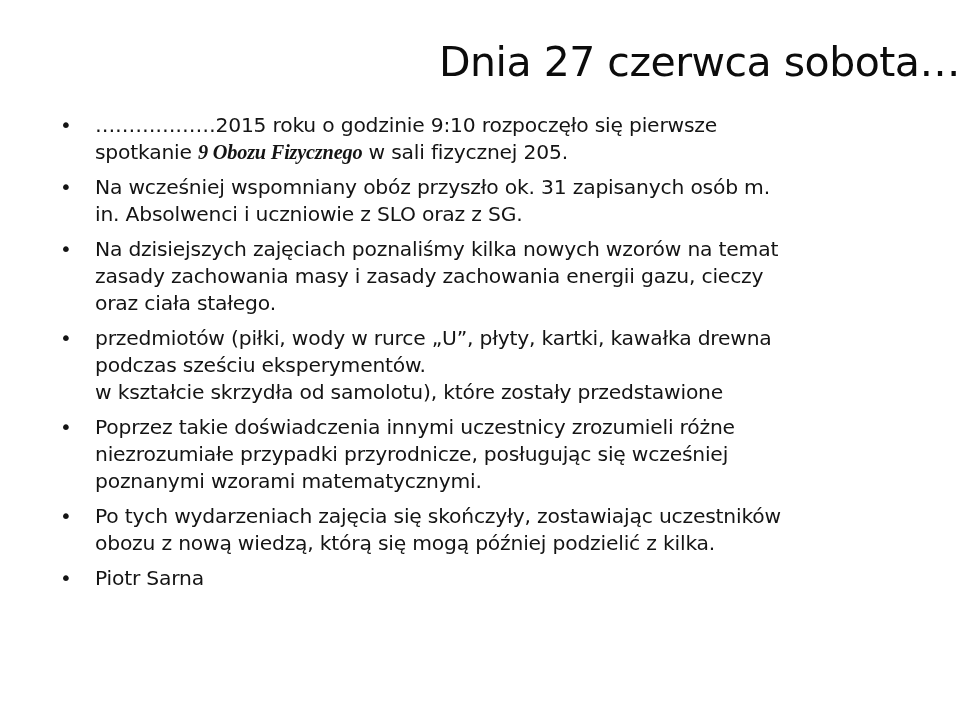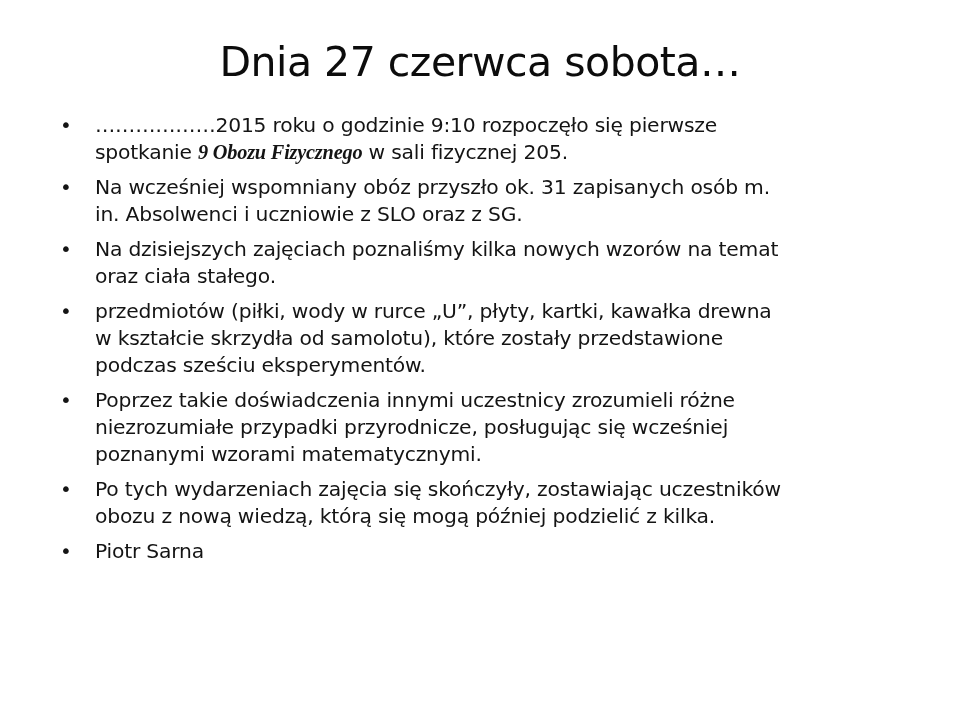--- a/index.html
+++ b/index.html
@@ -20,21 +20,21 @@
       left: 0; top: 0;
       width: 960px;
       height: 720px;
       background: #ffffff;
     }
     .title {
       position: absolute;
       left: 0;
       top: 30px;
       width: 960px;
-      text-align: center;
+      text-align: right;
       font-size: 41px;
       line-height: 64px;
       letter-spacing: -0.5px;
       font-weight: normal;
       margin: 0;
       color: #0c0c0c;
     }
     .bullets {
       position: absolute;
       left: 0;
@@ -87,28 +87,29 @@
 
     <li class="bullet-item">
       <span class="bullet-dot">•</span>
       <span class="line">Na wcześniej wspomniany obóz przyszło ok. 31 zapisanych osób m.</span>
       <span class="line">in. Absolwenci i uczniowie z SLO oraz z SG.</span>
     </li>
 
     <li class="bullet-item">
       <span class="bullet-dot">•</span>
       <span class="line">Na dzisiejszych zajęciach poznaliśmy kilka nowych wzorów na temat</span>
+      <span class="line">zasady zachowania masy i zasady zachowania energii gazu, cieczy</span>
       <span class="line">oraz ciała stałego.</span>
     </li>
 
     <li class="bullet-item">
       <span class="bullet-dot">•</span>
       <span class="line">przedmiotów (piłki, wody w rurce „U”, płyty, kartki, kawałka drewna</span>
+      <span class="line">podczas sześciu eksperymentów.</span>
       <span class="line">w kształcie skrzydła od samolotu), które zostały przedstawione</span>
-      <span class="line">podczas sześciu eksperymentów.</span>
     </li>
 
     <li class="bullet-item">
       <span class="bullet-dot">•</span>
       <span class="line">Poprzez takie doświadczenia innymi uczestnicy zrozumieli różne</span>
       <span class="line">niezrozumiałe przypadki przyrodnicze, posługując się wcześniej</span>
       <span class="line">poznanymi wzorami matematycznymi.</span>
     </li>
 
     <li class="bullet-item">

